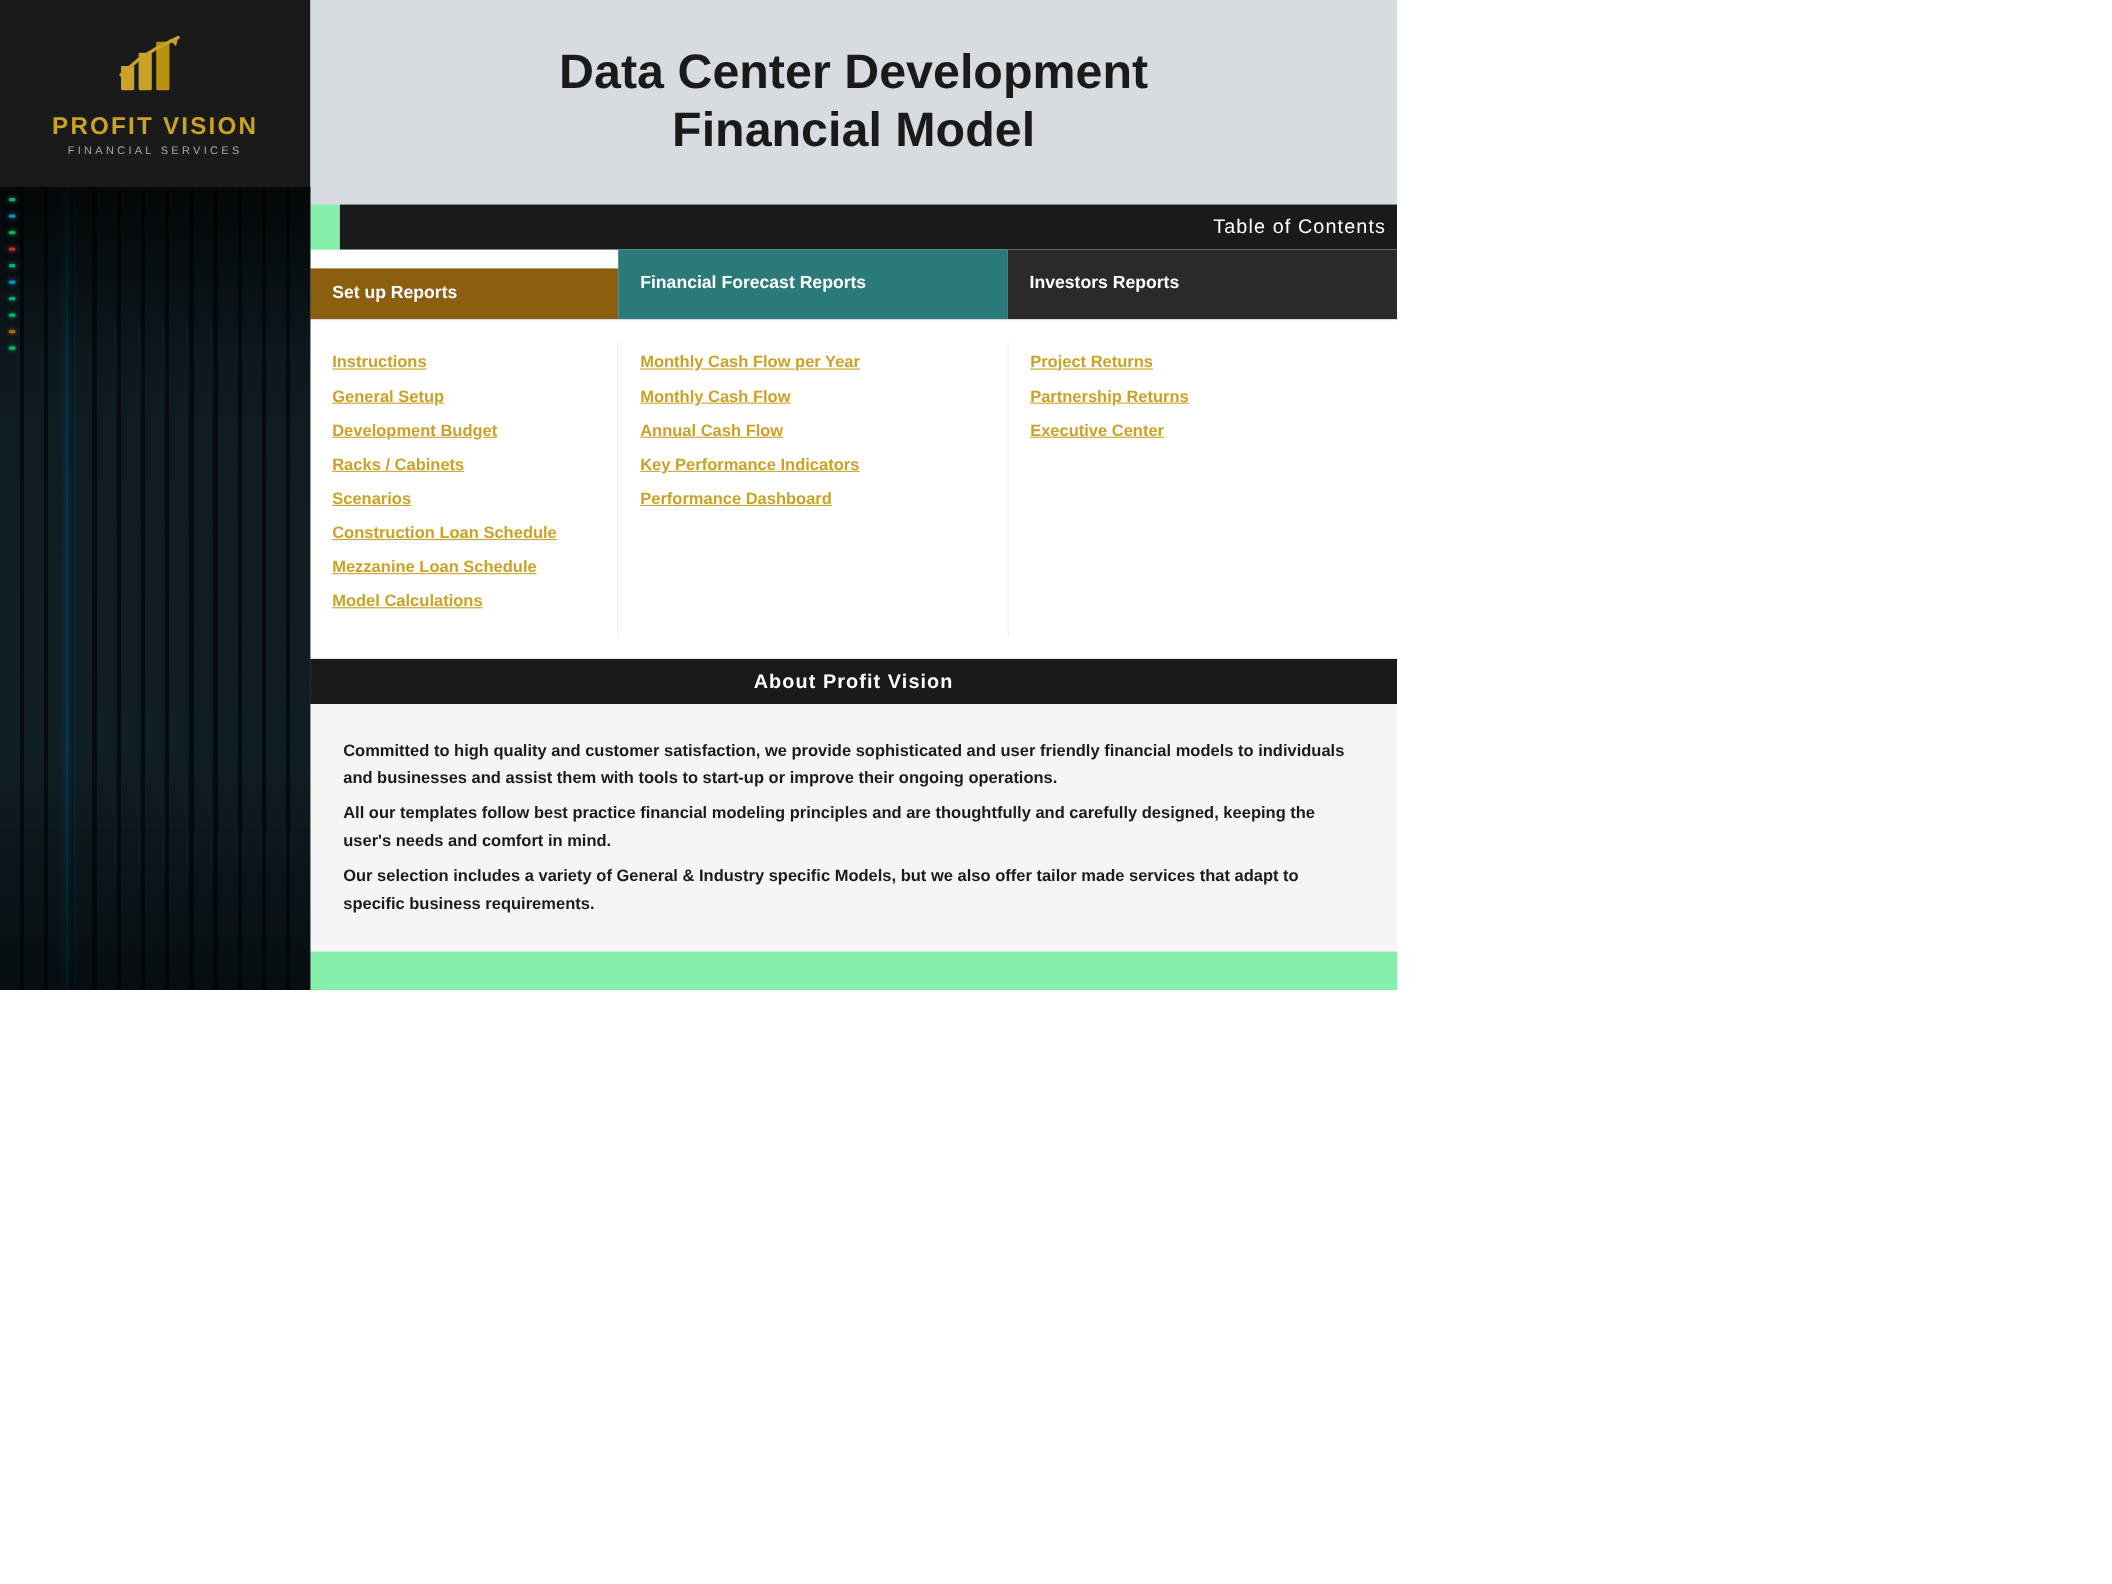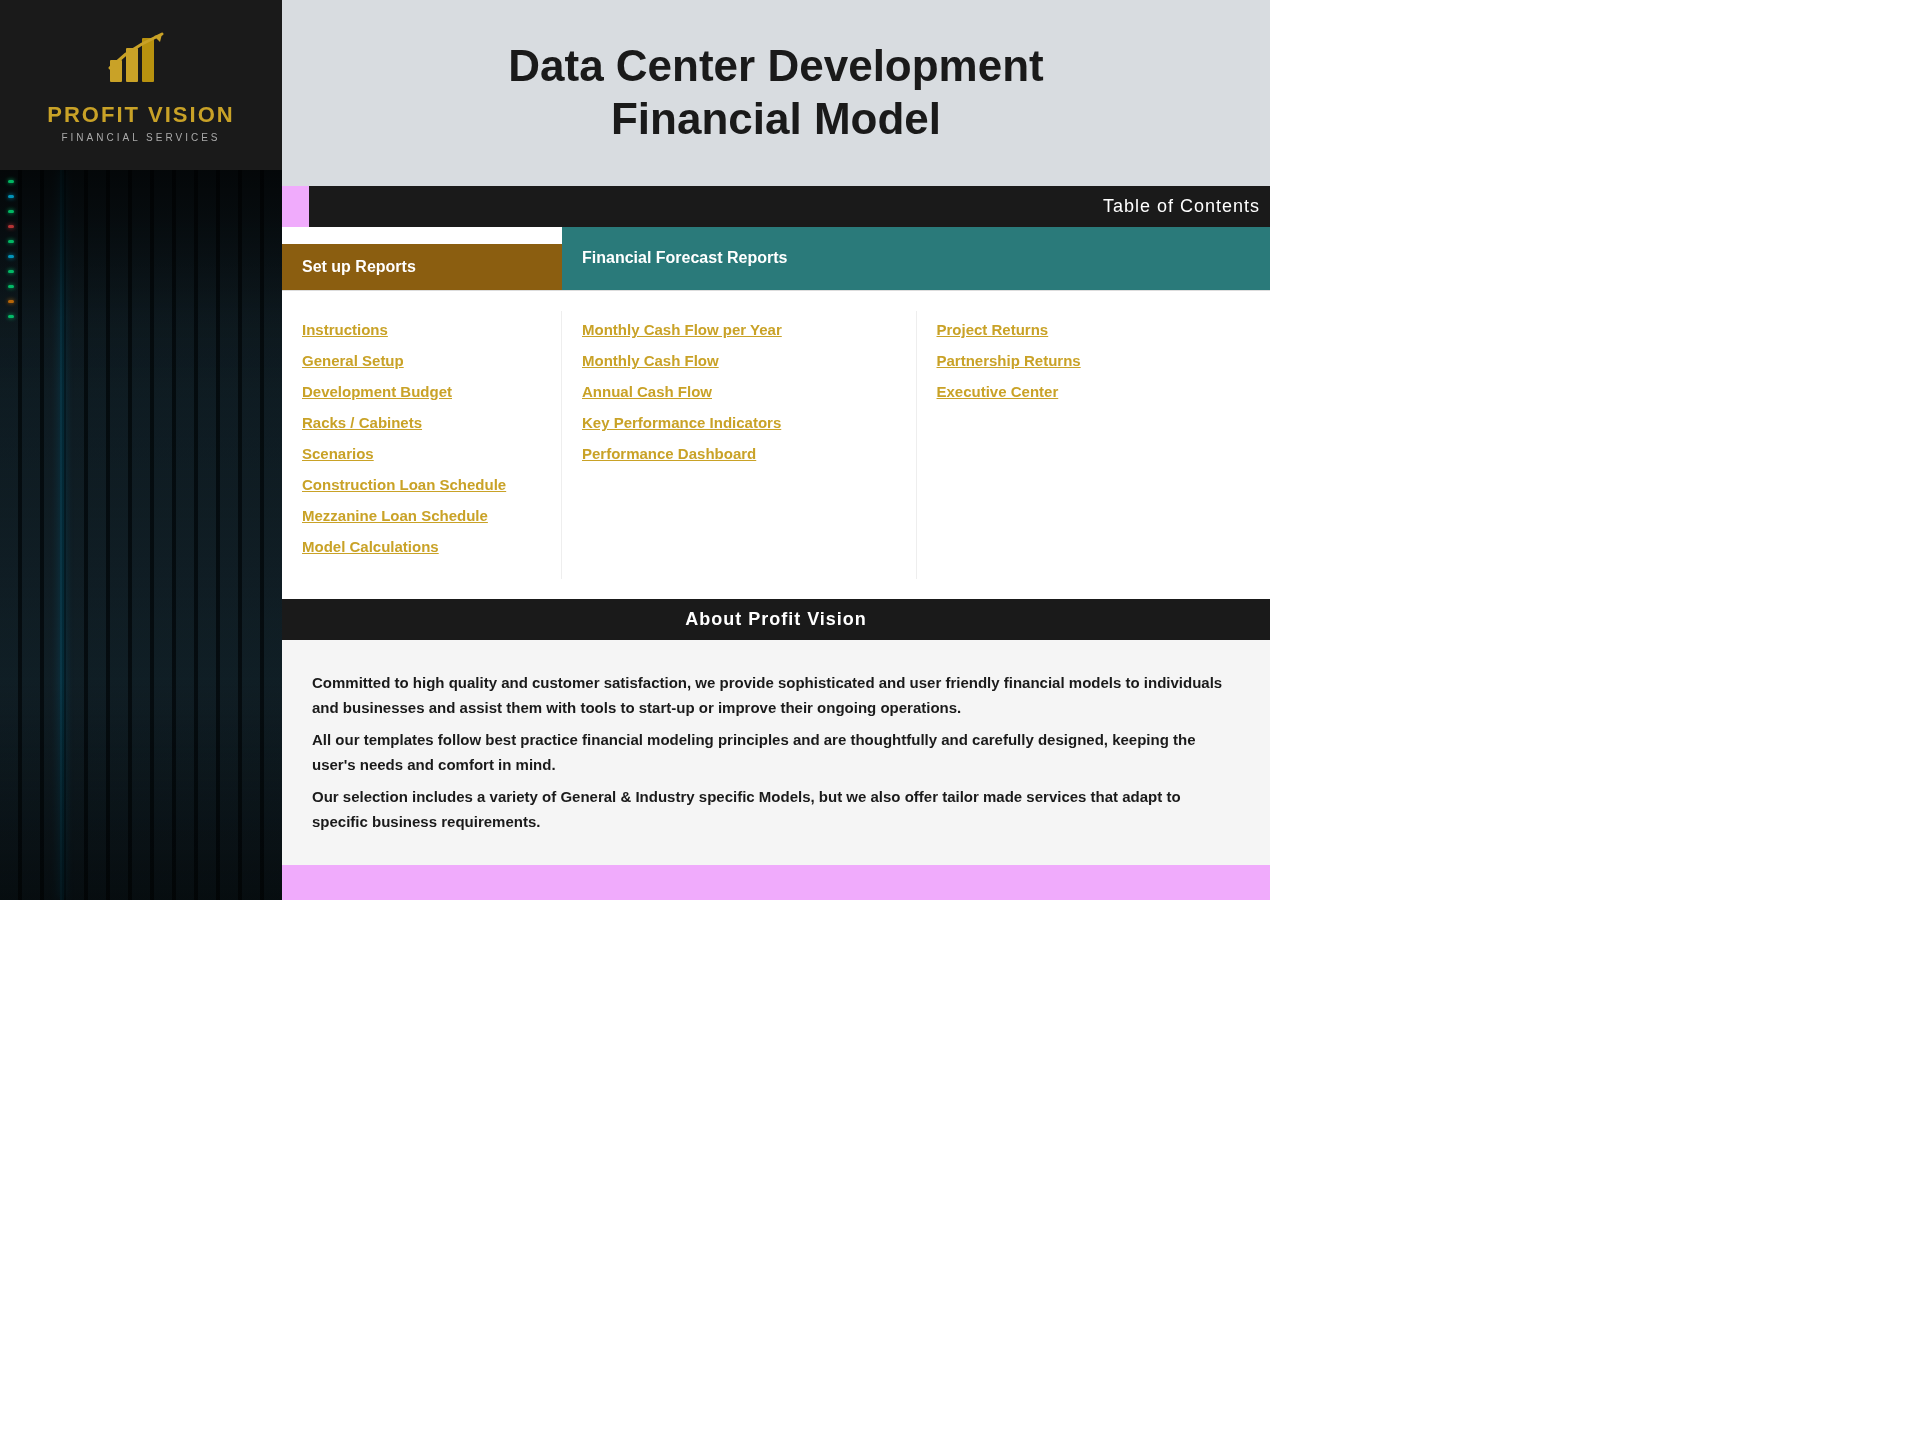--- a/index.html
+++ b/index.html
@@ -153,21 +153,21 @@
       height: 3px;
       background: #00ff88;
       border-radius: 2px;
       box-shadow: 0 0 4px #00ff88;
       opacity: 0.7;
     }
 
     
     .main-content {
       flex: 1;
-      background: #f0abfc;
+      background: #86efac;
       display: flex;
       flex-direction: column;
     }
 
     
     .header-section {
       background: #d8dce0;
       padding: 40px 60px;
       text-align: center;
       min-height: 180px;
@@ -341,20 +341,23 @@
     <div class="toc-section">
       <span>Table of Contents</span>
     </div>
 
     <div class="toc-headers">
       <div class="toc-col-header setup">
         <span>Set up Reports</span>
       </div>
       <div class="toc-col-header forecast">
         <span>Financial Forecast Reports</span>
+      </div>
+      <div class="toc-col-header investors">
+        <span>Investors Reports</span>
       </div>
     </div>
 
     <div class="toc-links-area">
       <div class="toc-col setup-col" id="col1-links">
           <a class="toc-link" href="#">Instructions</a>
           <a class="toc-link" href="#">General Setup</a>
           <a class="toc-link" href="#">Development Budget</a>
           <a class="toc-link" href="#">Racks / Cabinets</a>
           <a class="toc-link" href="#">Scenarios</a>

